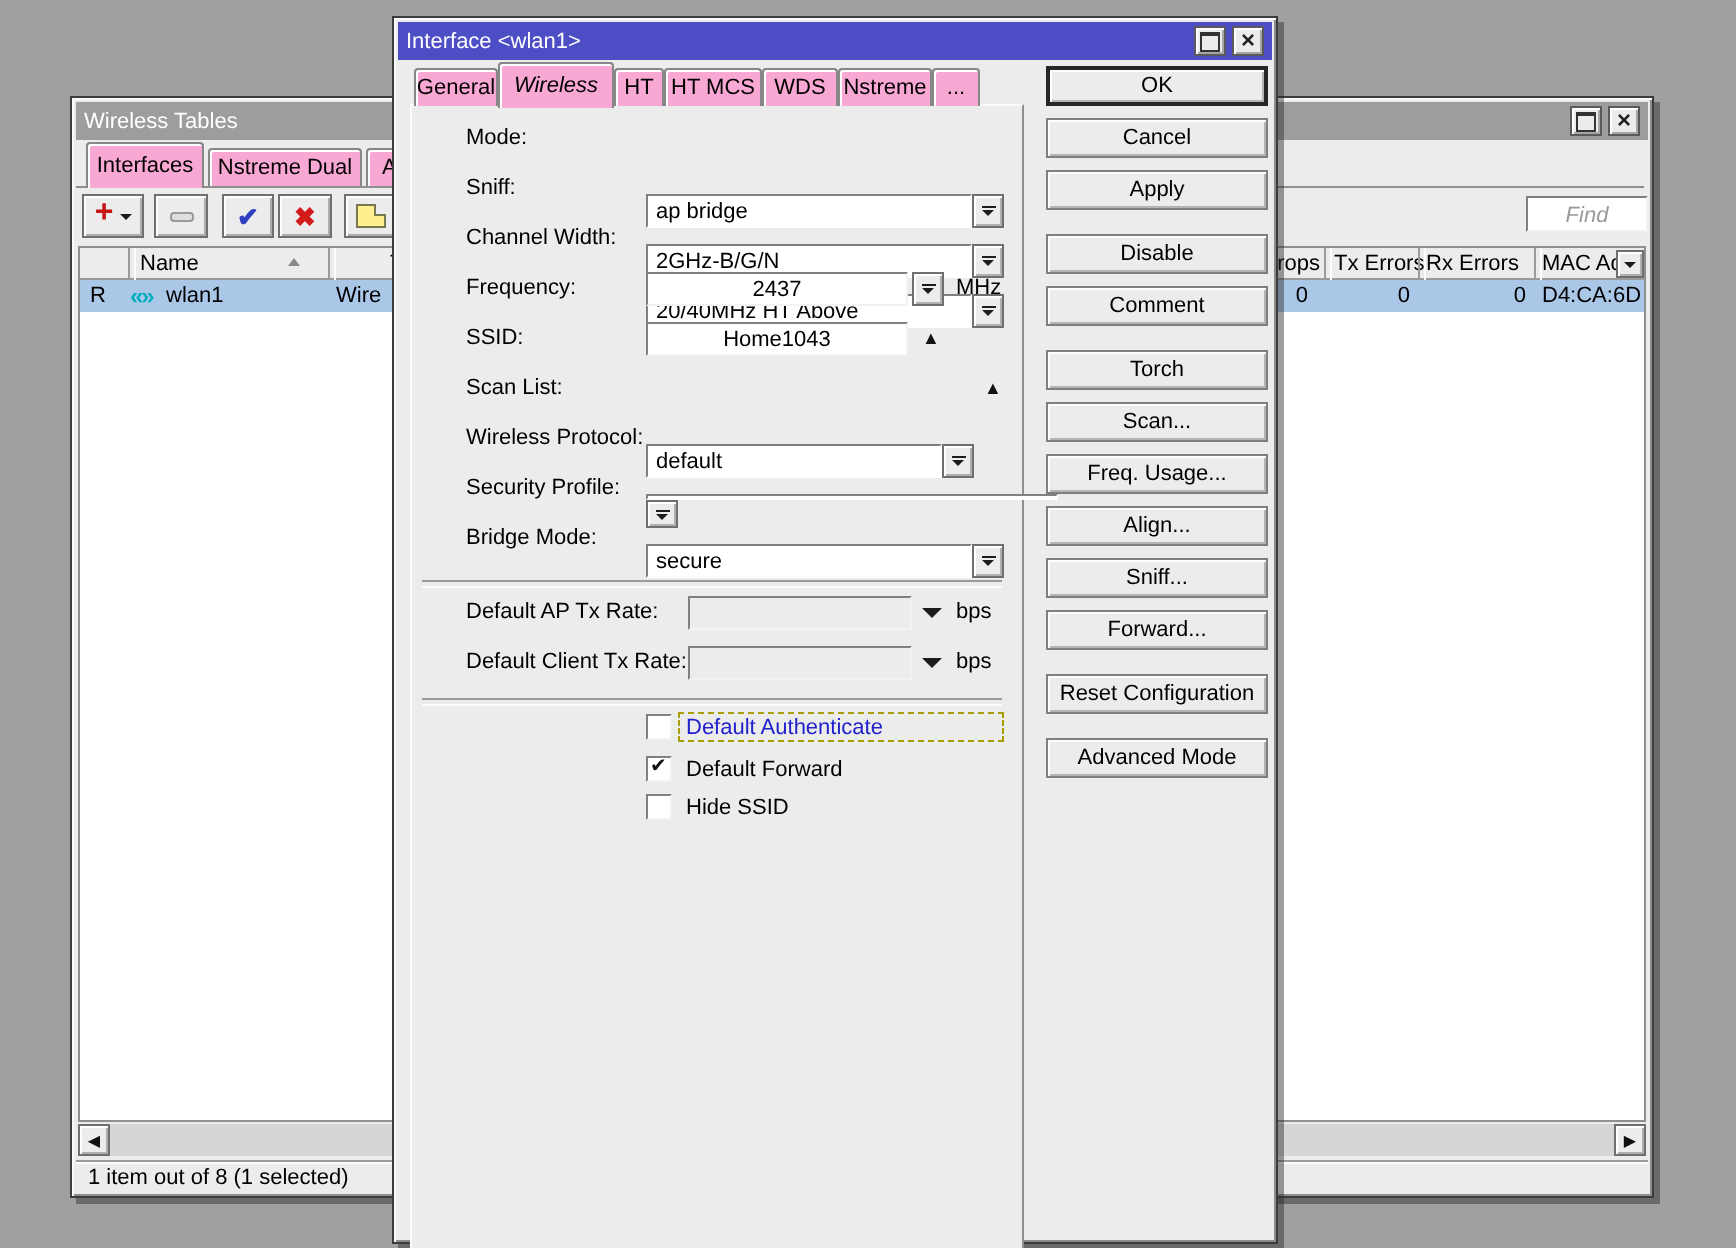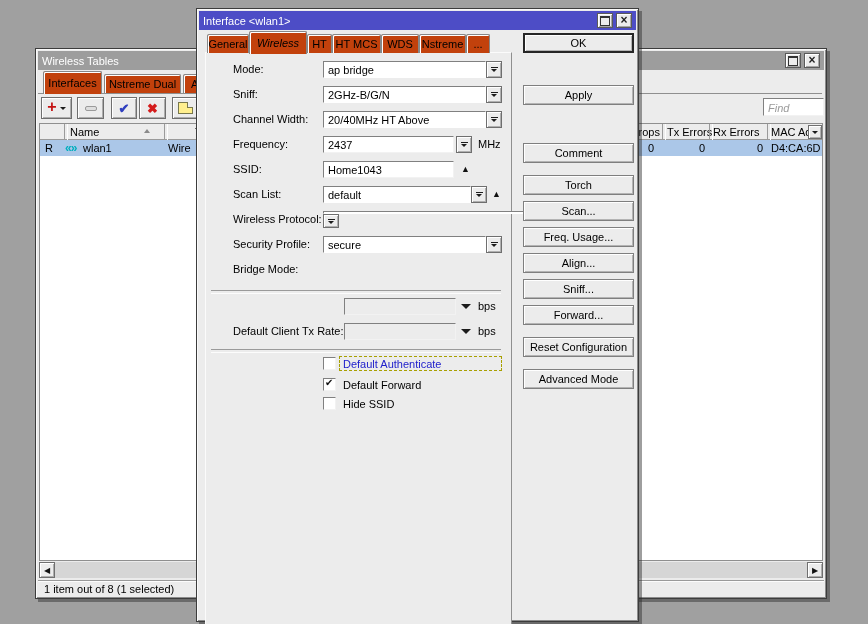--- a/index.html
+++ b/index.html
@@ -21,50 +21,50 @@
   .titlebar .cap{white-space:nowrap;}
   .tb-btns{margin-left:auto;display:flex;gap:3px;}
   .tb-btn{
     width:16px;height:15px;background:#ececec;border:1px solid #5a5a5a;
     box-shadow:inset 1px 1px 0 #fff, inset -1px -1px 0 #a6a6a6;
     display:flex;align-items:center;justify-content:center;box-sizing:border-box;
   }
   .max-glyph{width:8px;height:7px;border:1px solid #333;border-top-width:2px;}
   .close-glyph{font-weight:bold;font-size:12px;line-height:1;color:#222;transform:translateY(-1px);}
   .tab{
-    position:absolute;background:#c2410c;border:1px solid #878787;border-bottom:none;
+    position:absolute;background:#f9a8d4;border:1px solid #878787;border-bottom:none;
     border-radius:2px 2px 0 0;box-shadow:inset 1px 1px 0 #fff;
     display:flex;align-items:center;justify-content:center;box-sizing:border-box;
     white-space:nowrap;
   }
   .sunken{
     background:#fff;border:1px solid;border-color:#808080 #f2f2f2 #f2f2f2 #808080;box-sizing:border-box;
   }
   .raised{
     background:#ececec;border:1px solid #6f6f6f;
     box-shadow:inset 1px 1px 0 #fff, inset -1px -1px 0 #b0b0b0;box-sizing:border-box;
   }
-  .combo{position:absolute;height:17px;display:flex;box-sizing:border-box;}
+  .combo{position:absolute;height:17px;display:flex;box-sizing:border-box;margin-top:36px;}
   .combo .val{
     flex:1;background:#fff;border:1px solid;border-color:#808080 #fff #fff #808080;
     padding:1px 4px 0 4px;line-height:14px;white-space:nowrap;overflow:hidden;box-sizing:border-box;
   }
   .drop-btn{
     width:16px;height:17px;background:#ececec;border:1px solid #6f6f6f;
     box-shadow:inset 1px 1px 0 #fff, inset -1px -1px 0 #b0b0b0;
     display:flex;flex-direction:column;align-items:center;justify-content:center;box-sizing:border-box;
   }
   .dropline{width:7px;height:0;border-top:1px solid #1c1c1c;margin-bottom:1px;}
   .droptri{width:0;height:0;border-left:4px solid transparent;border-right:4px solid transparent;border-top:4px solid #1c1c1c;}
   .droptri.small{border-left-width:3px;border-right-width:3px;border-top-width:3px;}
   .plain-tri-down{width:0;height:0;border-left:5px solid transparent;border-right:5px solid transparent;border-top:5px solid #1c1c1c;}
   .flabel{position:absolute;height:17px;line-height:17px;text-align:left;white-space:nowrap;padding-left:28px;}
   .unit{position:absolute;height:17px;line-height:17px;white-space:nowrap;}
   .textbox{position:absolute;height:17px;padding:1px 4px 0 4px;line-height:14px;font:11px "Liberation Sans",sans-serif;color:#000;}
-  input.textbox{outline:none;}
+  input.textbox{outline:none;text-align:center;}
   .up-toggle{position:absolute;font-size:9px;line-height:17px;color:#111;}
   .dlg-btn{
     position:absolute;left:326px;width:111px;height:20px;
     background:#ececec;border:1px solid #7f7f7f;
     box-shadow:inset 1px 1px 0 #fff, inset -1px -1px 0 #b4b4b4;
     display:flex;align-items:center;justify-content:center;box-sizing:border-box;white-space:nowrap;
   }
   .dlg-btn.default{border:1px solid #262626;box-shadow:inset 0 0 0 1px #262626, inset 2px 2px 0 #fff, inset -2px -2px 0 #b4b4b4;}
   .sep{position:absolute;left:14px;width:290px;height:2px;border-top:1px solid #9a9a9a;border-bottom:1px solid #fcfcfc;}
   .page{
@@ -299,20 +299,21 @@
     <div class="drop-btn">
         <span class="dropline"></span>
         <span class="droptri small"></span>
       </div>
   </div>
 
   <span class="flabel" style="left:8px;top:252px;width:114px;">Bridge Mode:</span>
 
   <div class="sep" style="top:281px;"></div>
 
+  <span class="flabel" style="left:8px;top:289px;width:137px;">Default AP Tx Rate:</span>
   <div class="abs sunken" style="left:147px;top:289px;width:112px;height:17px;background:#ececec;">
     <span></span>
   </div>
   <span class="plain-tri-down abs" style="left:264px;top:295px;"></span>
   <span class="unit" style="left:281px;top:289px;">bps</span>
 
   <span class="flabel" style="left:8px;top:314px;width:137px;">Default Client Tx Rate:</span>
   <div class="abs sunken" style="left:147px;top:314px;width:112px;height:17px;background:#ececec;">
     <span></span>
   </div>
@@ -326,23 +327,29 @@
 
   <div class="cb checked" style="left:126px;top:369px;"></div>
   <span class="cb-label" style="left:142px;top:368px;width:163px;">Default Forward</span>
 
   <div class="cb" style="left:126px;top:388px;"></div>
   <span class="cb-label" style="left:142px;top:387px;width:163px;">Hide SSID</span>
 
   <div class="dlg-btn default" style="top:24px;">
       <span>OK</span>
     </div>
+  <div class="dlg-btn" style="top:50px;">
+      <span>Cancel</span>
+    </div>
   <div class="dlg-btn" style="top:76px;">
       <span>Apply</span>
     </div>
+  <div class="dlg-btn" style="top:108px;">
+      <span>Disable</span>
+    </div>
   <div class="dlg-btn" style="top:134px;">
       <span>Comment</span>
     </div>
   <div class="dlg-btn" style="top:166px;">
       <span>Torch</span>
     </div>
   <div class="dlg-btn" style="top:192px;">
       <span>Scan...</span>
     </div>
   <div class="dlg-btn" style="top:218px;">

